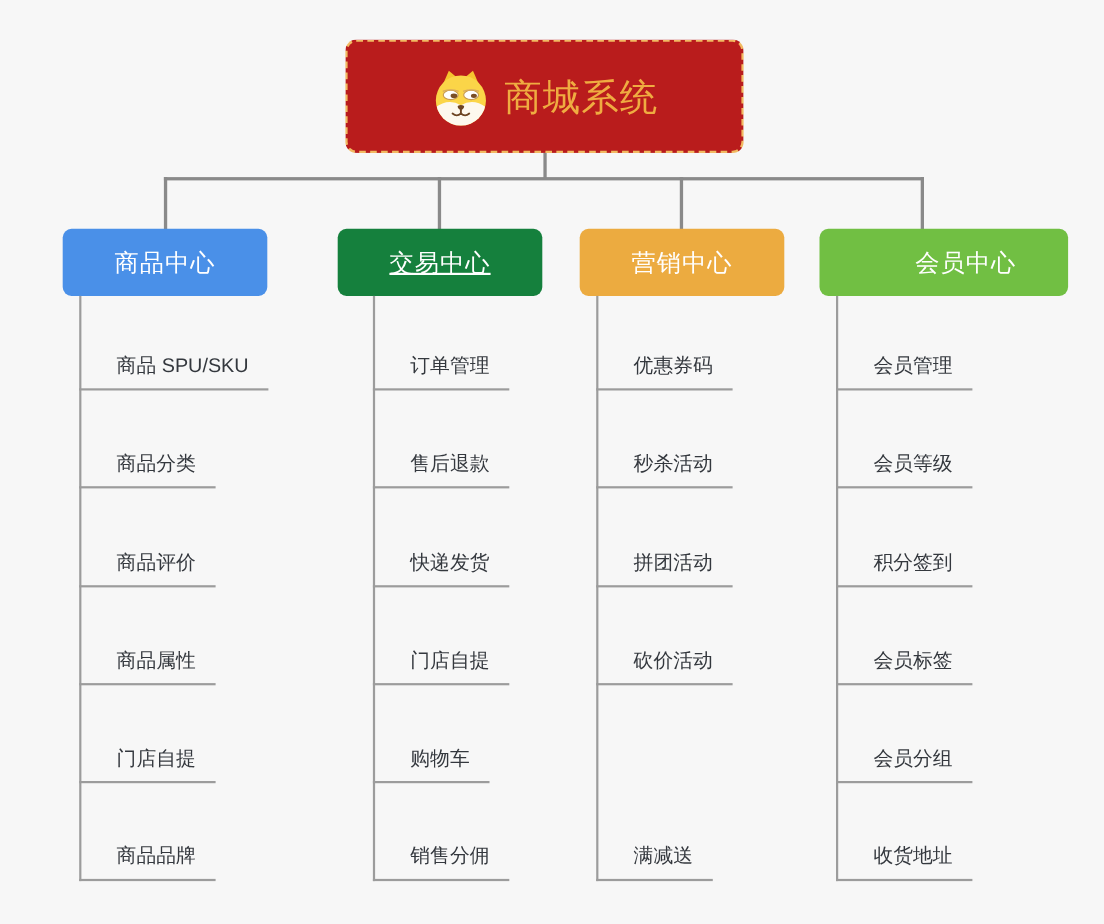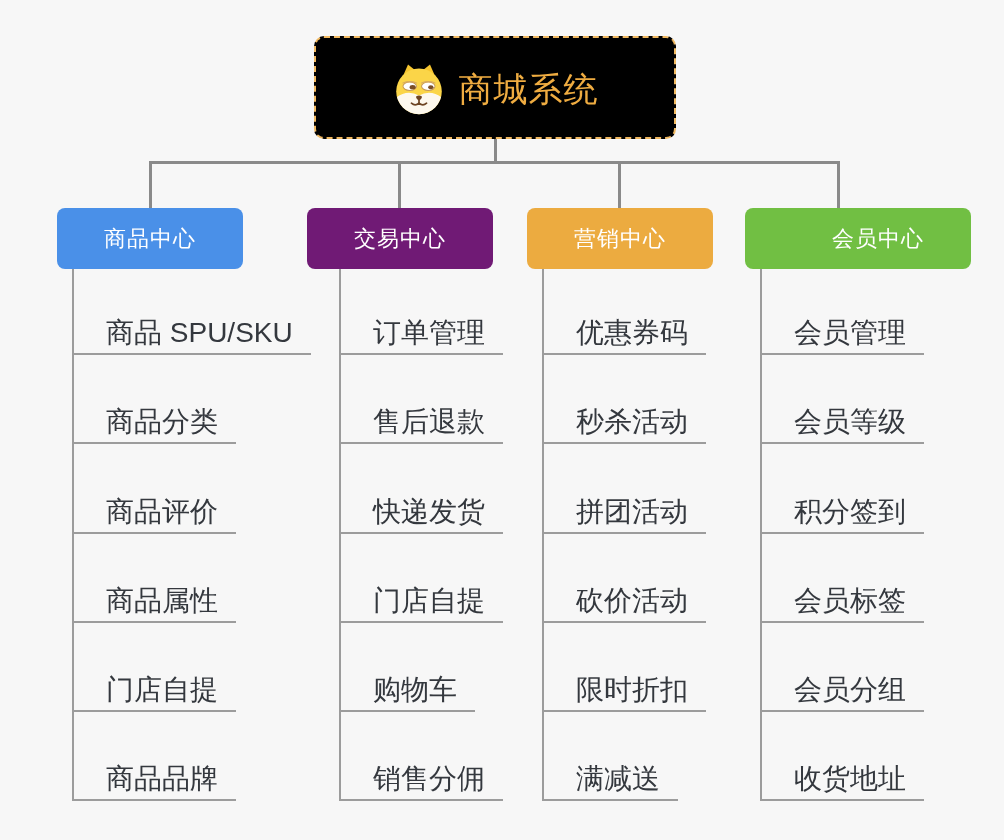--- a/index.html
+++ b/index.html
@@ -18,21 +18,21 @@
   .drop      { top:161px; width:3px; height:48px; }
   #drop-0 { left:149px; }
   #drop-1 { left:398px; }
   #drop-2 { left:618px; }
   #drop-3 { left:837px; }
 
   
   #root-node {
     position:absolute; left:314px; top:36px; width:362px; height:103px;
     box-sizing:border-box;
-    background:#000000;
+    background:#b91c1c;
     border:2px dashed #f2ba62;
     border-radius:10px;
     display:flex; align-items:center; justify-content:center; gap:13px;
   }
   #root-title {
     font-size:34px; color:#efac41; letter-spacing:1px; line-height:1;
     padding-top:2px;
   }
   #root-icon { width:54px; height:54px; flex:0 0 auto; }
 
@@ -54,21 +54,21 @@
   #c1 { left:339px; }
   #c2 { left:542px; }
   #c3 { left:760px; }
   .spine {
     position:absolute; left:0; top:0; width:2px; height:532px;
     background:#9c9c9c;
   }
   .item {
     position:absolute; left:0;
     white-space:nowrap;
-    font-size:28px; color:#34383e; line-height:27px;
+    font-size:18px; color:#34383e; line-height:27px;
     padding:0 18px 7px 34px;
     border-bottom:2px solid #9c9c9c;
     cursor:default;
   }
   .r0 { top:50px; }
   .r1 { top:139px; }
   .r2 { top:229px; }
   .r3 { top:318px; }
   .r4 { top:407px; }
   .r5 { top:496px; }
@@ -108,21 +108,21 @@
       <path d="M35,26 Q43,23 51,26" fill="none" stroke="#d9ab5e" stroke-width="1.4" stroke-linecap="round"></path>
 
       <path d="M28.5,42 Q32,39.8 35.5,42 Q35.5,45.4 32,46.4 Q28.5,45.4 28.5,42 Z" fill="#6d4423"></path>
       <path d="M32,46.4 L32,50" fill="none" stroke="#6d4423" stroke-width="2" stroke-linecap="round"></path>
       <path d="M23,50 Q27.5,54 32,50 Q36.5,54 41,50" fill="none" stroke="#6d4423" stroke-width="2" stroke-linecap="round"></path>
     </svg>
     <span id="root-title">商城系统</span>
   </div>
 
   <div class="node-box" id="b0" style="background: rgb(74, 144, 232);">商品中心</div>
-  <div class="node-box" id="b1" style="background: #701a75;">交易中心</div>
+  <div class="node-box" id="b1" style="background: #15803d; text-decoration: underline;">交易中心</div>
   <div class="node-box" id="b2" style="background: rgb(236, 171, 64);">营销中心</div>
   <div class="node-box" id="b3" style="background: rgb(113, 191, 67);">会员中心</div>
 
   <div class="col" id="c0">
     <div class="spine"></div>
     <div class="item r0">商品 SPU/SKU</div>
     <div class="item r1">商品分类</div>
     <div class="item r2">商品评价</div>
     <div class="item r3">商品属性</div>
     <div class="item r4">门店自提</div>
@@ -138,21 +138,20 @@
     <div class="item r4">购物车</div>
     <div class="item r5">销售分佣</div>
   </div>
 
   <div class="col" id="c2">
     <div class="spine"></div>
     <div class="item r0">优惠券码</div>
     <div class="item r1">秒杀活动</div>
     <div class="item r2">拼团活动</div>
     <div class="item r3">砍价活动</div>
-    <div class="item r4">限时折扣</div>
     <div class="item r5">满减送</div>
   </div>
 
   <div class="col" id="c3">
     <div class="spine"></div>
     <div class="item r0">会员管理</div>
     <div class="item r1">会员等级</div>
     <div class="item r2">积分签到</div>
     <div class="item r3">会员标签</div>
     <div class="item r4">会员分组</div>

